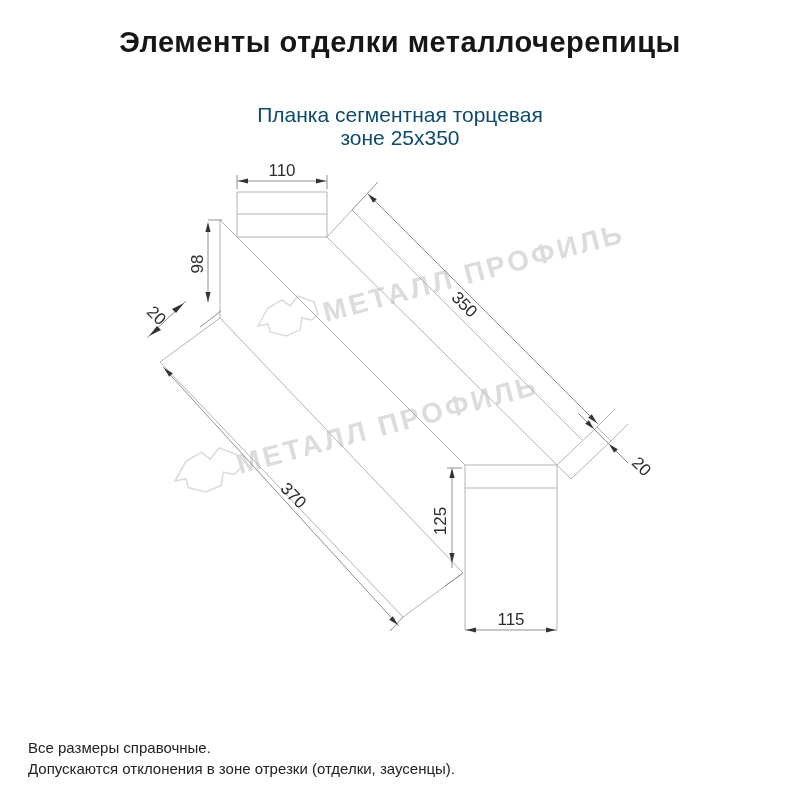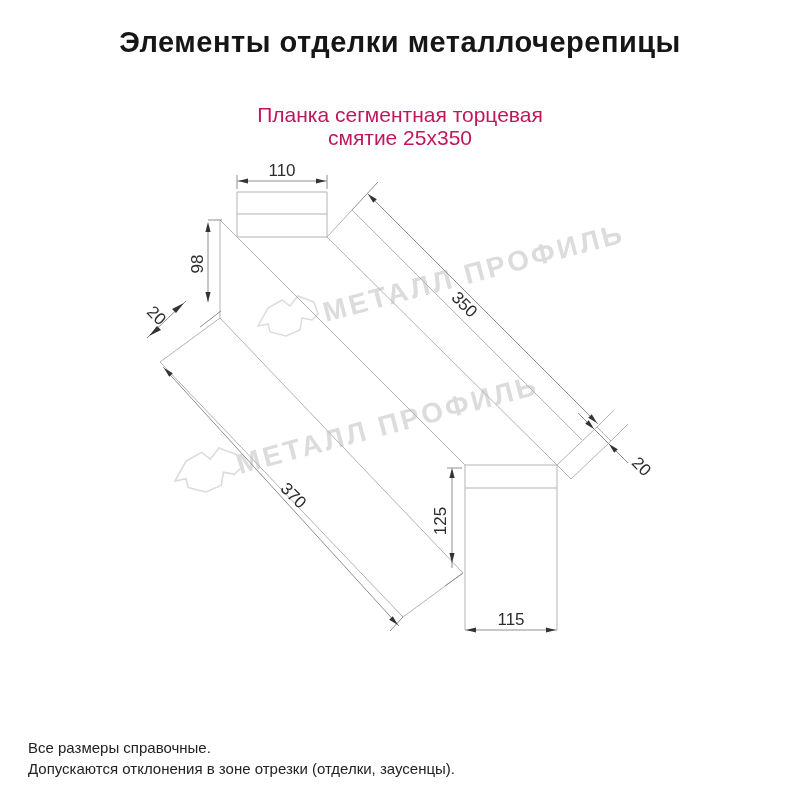--- a/index.html
+++ b/index.html
@@ -6,21 +6,21 @@
   .page{
     position:relative;width:800px;height:800px;background:#ffffff;
     font-family:"Liberation Sans", sans-serif;overflow:hidden;
   }
   .title{
     position:absolute;top:26px;left:0;width:800px;text-align:center;
     font-size:29px;font-weight:bold;color:#161616;letter-spacing:.5px;
   }
   .subtitle{
     position:absolute;top:103px;left:0;width:800px;text-align:center;
-    font-size:21px;line-height:23px;color:#be185d;
+    font-size:21px;line-height:23px;color:#0c4a6e;
   }
   .notes{
     position:absolute;left:28px;top:737px;
     font-size:15px;line-height:21px;color:#222222;
   }
   svg.drawing{position:absolute;left:0;top:0;}
   .edge{stroke:#b3b3b3;stroke-width:1;fill:none;}
   .dimline{stroke:#8f8f8f;stroke-width:1;fill:none;}
   .arrow{fill:#333333;stroke:none;}
   .dimtext{fill:#2d2d2d;font-size:17px;font-family:"Liberation Sans", sans-serif;}
@@ -30,21 +30,21 @@
 </style>
 </head>
 <body>
 
 <div class="page">
 
   <div class="title">Элементы отделки металлочерепицы</div>
 
   <div class="subtitle">
     <div>Планка сегментная торцевая</div>
-    <div>смятие 25х350</div>
+    <div>зоне 25х350</div>
   </div>
 
   <svg class="drawing" width="800" height="800" viewBox="0 0 800 800">
 
     <g>
       <path class="wm-logo" transform="translate(258,296)" d="M0,30 L10,12 L24,4 L32,10 L40,0 L56,6 L60,18 L54,24 L44,22 L42,34 L28,40 L12,36 L10,28 Z"></path>
       <text class="wm-text" transform="translate(326,322) rotate(-15)">МЕТАЛЛ ПРОФИЛЬ</text>
     </g>
 
     <g>

